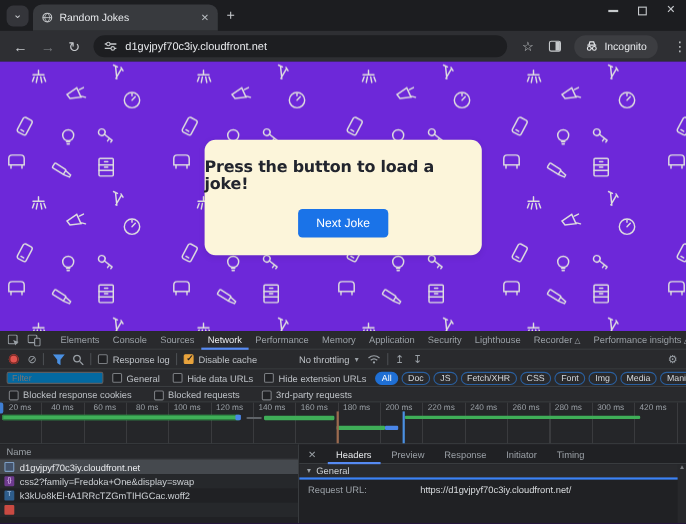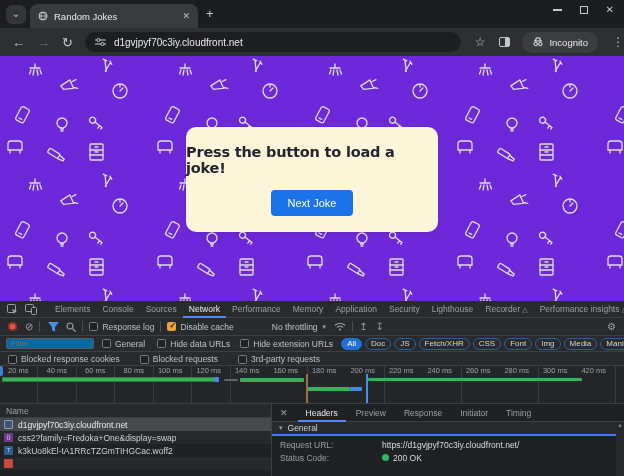--- a/index.html
+++ b/index.html
@@ -363,25 +363,18 @@
           <span class="dtab">Timing</span>
         </div>
         <div class="sect-head">
           <span class="tri">▾</span>
           <span>General</span>
         </div>
         <div class="kv" style="margin-top:3px;">
           <span class="k">Request URL:</span>
           <span class="v">https://d1gvjpyf70c3iy.cloudfront.net/</span>
         </div>
-        <div class="kv">
-          <span class="k">Status Code:</span>
-          <span class="v">
-              <span class="status-dot"></span>
-              <span>200 OK</span>
-            </span>
-        </div>
         <div class="vscroll"><span>▲</span></div>
       </div>
     </div>
 
   </div>
 </div>
 
 </body></html>

